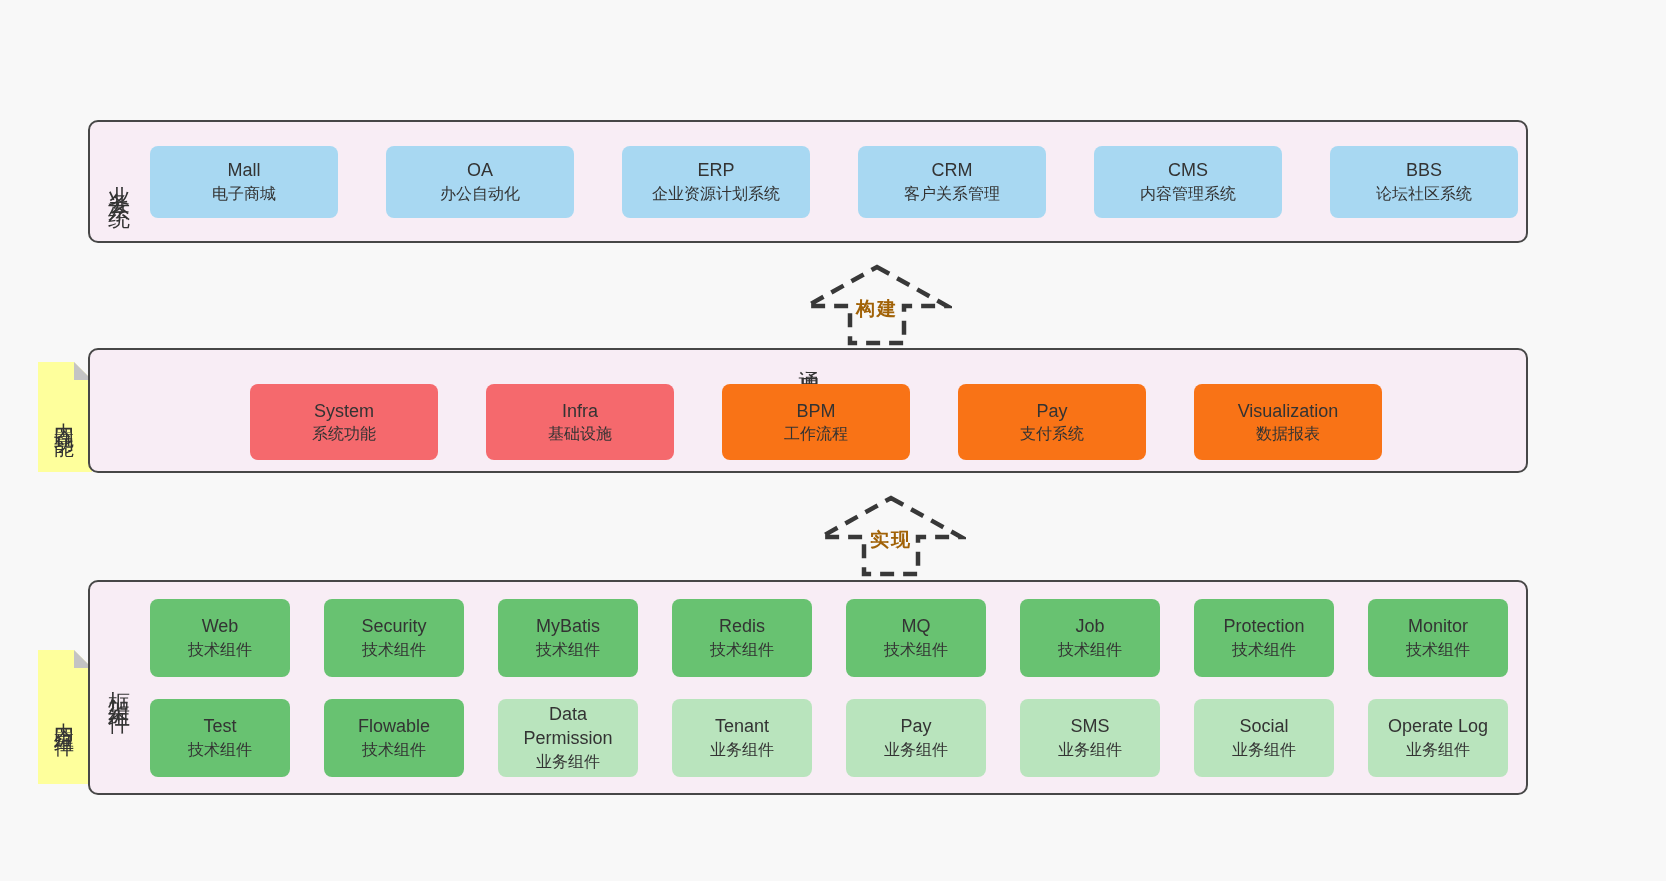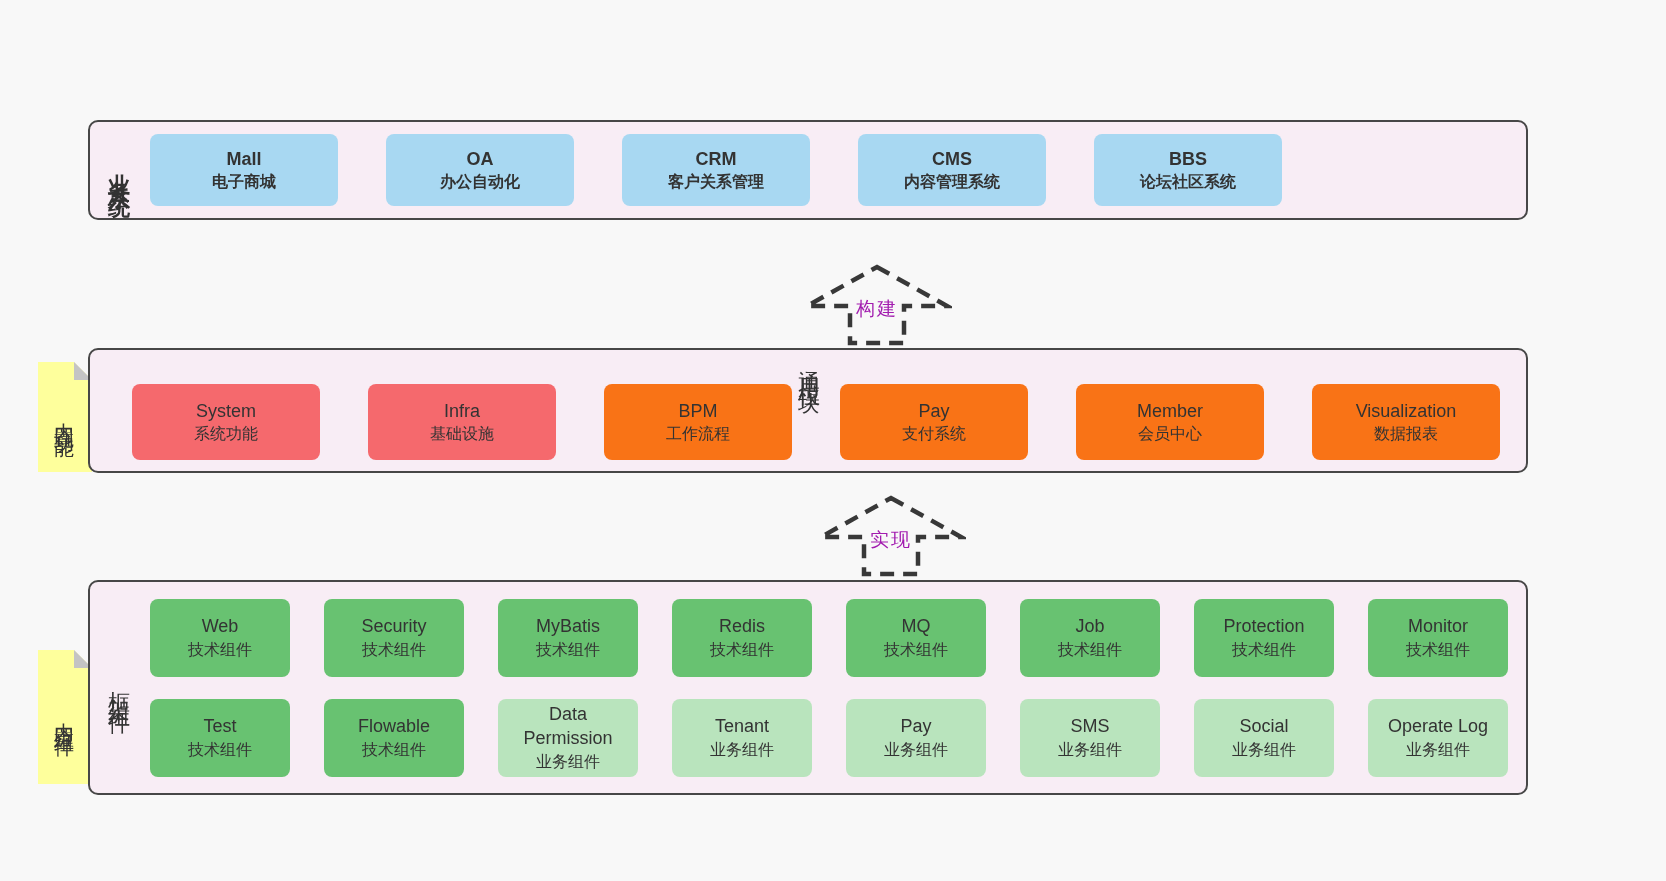--- a/index.html
+++ b/index.html
@@ -11,21 +11,21 @@
   }
   .canvas{position:absolute;inset:0;}
 
   
   .panel{
     position:absolute;left:88px;width:1440px;
     background:#f8edf5;border:2px solid #474747;border-radius:10px;
     display:flex;align-items:center;box-sizing:border-box;
     padding:0 10px 0 12px;z-index:2;
   }
-  .panel-business{top:120px;height:100px;font-weight:bold;}
+  .panel-business{top:120px;height:123px;}
   .panel-common{top:348px;height:125px;flex-direction:column;}
   .panel-framework{top:580px;height:215px;}
 
   .panel-label{
     writing-mode:vertical-rl;text-orientation:upright;
     font-size:22px;letter-spacing:7px;color:#333;
     width:34px;display:flex;align-items:center;justify-content:center;
     flex:0 0 34px;
   }
 
@@ -75,38 +75,42 @@
   
   .arrow{
     position:absolute;width:150px;height:82px;z-index:1;
   }
   .arrow-build{left:802px;top:264px;}
   .arrow-implement{left:816px;top:495px;}
   .arrow svg{position:absolute;inset:0;}
   .arrow-label{
     position:absolute;left:50%;top:32px;transform:translateX(-50%);
     background:#f8f8f8;font-size:19px;letter-spacing:2px;
-    padding:0 3px;white-space:nowrap;color:#a21caf;
+    padding:0 3px;white-space:nowrap;color:#a16207;font-weight:bold;
   }
 </style>
 </head>
 <body>
 
 <div class="canvas">
 
   <div class="panel panel-business">
     <div class="panel-label">业务系统</div>
     <div class="box-row">
       <div class="box box-lg blue">
         <span class="box-name">Mall</span>
         <span class="box-sub">电子商城</span>
       </div>
       <div class="box box-lg blue">
         <span class="box-name">OA</span>
         <span class="box-sub">办公自动化</span>
+      </div>
+      <div class="box box-lg blue">
+        <span class="box-name">ERP</span>
+        <span class="box-sub">企业资源计划系统</span>
       </div>
       <div class="box box-lg blue">
         <span class="box-name">CRM</span>
         <span class="box-sub">客户关系管理</span>
       </div>
       <div class="box box-lg blue">
         <span class="box-name">CMS</span>
         <span class="box-sub">内容管理系统</span>
       </div>
       <div class="box box-lg blue">
@@ -142,24 +146,20 @@
       </div>
       <div class="box box-md pink">
         <span class="box-name">BPM</span>
         <span class="box-sub">工作流程</span>
       </div>
       <div class="box box-md pink">
         <span class="box-name">Pay</span>
         <span class="box-sub">支付系统</span>
       </div>
       <div class="box box-md pink">
-        <span class="box-name">Member</span>
-        <span class="box-sub">会员中心</span>
-      </div>
-      <div class="box box-md pink">
         <span class="box-name">Visualization</span>
         <span class="box-sub">数据报表</span>
       </div>
     </div>
   </div>
 
   <div class="arrow arrow-implement">
     <svg viewBox="0 0 150 82">
       <polygon points="75,3 145,42 102,42 102,79 48,79 48,42 5,42" fill="none" stroke="#383838" stroke-width="4.5" stroke-dasharray="14 9"></polygon>
     </svg>

